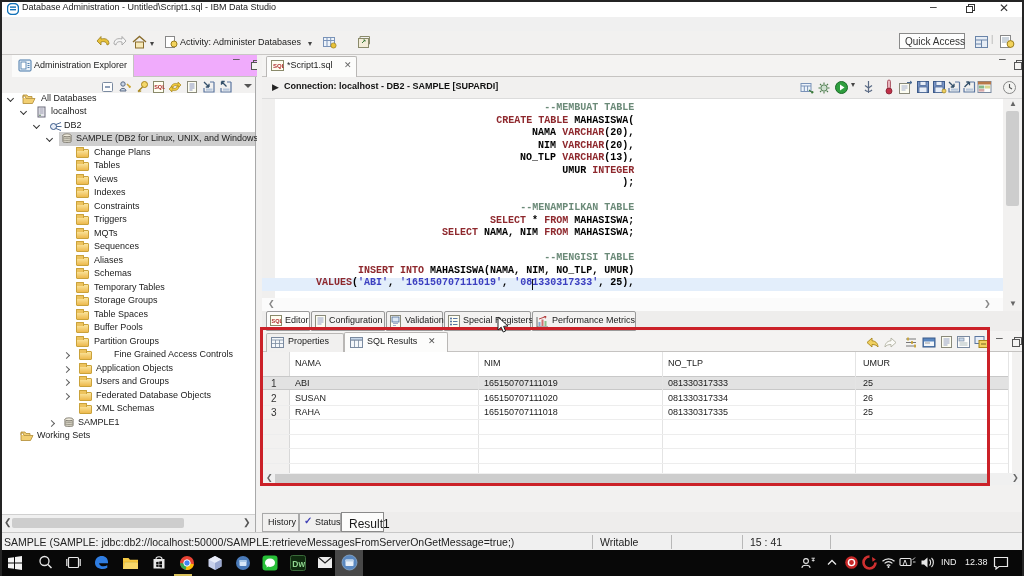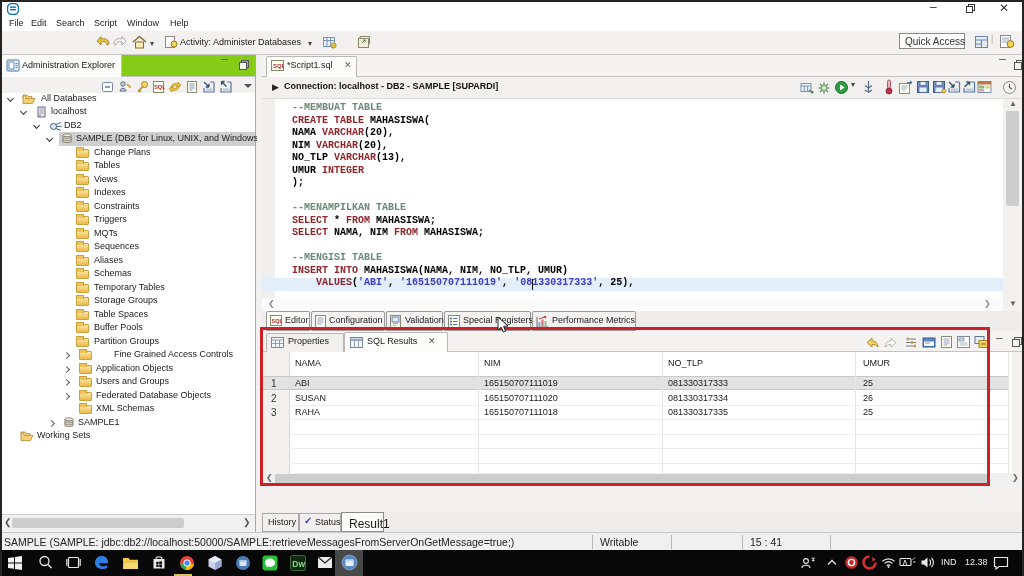--- a/index.html
+++ b/index.html
@@ -9,21 +9,21 @@
 
 
 #titlebar { left:0; top:0; width:1024px; height:17px; background:#ffffff; }
 #titletext { left:22px; top:2px; font-size:9px; color:#1a1a1a; }
 #menubar { left:0; top:17px; width:1024px; height:14px; background:#ffffff; }
 .menuitem { position:absolute; top:1px; font-size:9px; color:#1a1a1a; }
 #toolbar { left:0; top:31px; width:1024px; height:24px; background:#f2f1f0; border-bottom:1px solid #c9c7c5; }
 
 
 #leftpanel { left:0; top:55px; width:256px; height:477px; background:#f2f1f0; border-right:1px solid #a9a9a9; }
-#lp-head { left:0; top:0; width:255px; height:22px; background:#84cc16; border-bottom:1px solid #c5c3c1; }
+#lp-head { left:12px; top:0; width:255px; height:22px; background:#f0abfc; border-bottom:1px solid #c5c3c1; }
 #lp-tools { left:0; top:22px; width:255px; height:15px; background:#f2f1f0; }
 #lp-tree { left:0; top:38px; width:255px; height:421px; background:#ffffff; font-size:9px; }
 #lp-hscroll { left:0; top:459px; width:255px; height:17px; background:#f0f0f0; border-top:1px solid #d0d0d0; }
 
 #rightpanel { left:257px; top:55px; width:767px; height:477px; background:#f2f1f0; }
 .treerow { position:absolute; height:13px; white-space:nowrap; color:#1a1a1a; }
 
 
 #ed-tabbar { left:5px; top:0; width:762px; height:22px; background:#f4f3f2; border-bottom:1px solid #c5c3c1; }
 #ed-connbar { left:5px; top:22px; width:762px; height:22px; background:#f1f0ef; border-bottom:1px solid #dcdcdc; }
@@ -39,21 +39,21 @@
 #res-white { left:5px; top:430px; width:762px; height:27px; background:#fbfbfb; }
 #res-tabs2 { left:5px; top:457px; width:762px; height:20px; background:#eeedec; }
 
 
 #statusbar { left:0; top:532px; width:1024px; height:18px; background:#f0f0f0; border-top:1px solid #c8c8c8; font-size:10.5px; color:#222; }
 #taskbar { left:0; top:550px; width:1024px; height:26px; background:#080808; }
 
 
 #redrect { left:260px; top:327px; width:730px; height:159px; border:3px solid #cb2128; z-index:50; }
 
-.code { font-family:"Liberation Mono",monospace; font-size:10px; font-weight:bold; line-height:12.5px; white-space:pre; }
+.code { font-family:"Liberation Mono",monospace; font-size:10px; font-weight:bold; line-height:12.5px; white-space:pre;text-align:right; }
 .kw { color:#8e282d; }
 .cm { color:#6b8a78; }
 .st { color:#3c3fc0; }
 
 .folder { position:absolute; width:13px; height:9px; background:linear-gradient(#fbe6a0,#edb94d); border:1px solid #caa23a; border-radius:1px; }
 .folder:before { content:""; position:absolute; left:-1px; top:-3px; width:6px; height:3px; background:#edc35e; border:1px solid #caa23a; border-bottom:none; border-radius:1px 1px 0 0; }
 .chd { position:absolute; width:5px; height:5px; border-right:1.6px solid #333; border-bottom:1.6px solid #333; transform:rotate(45deg); }
 .chr { position:absolute; width:5px; height:5px; border-right:1.4px solid #606060; border-bottom:1.4px solid #606060; transform:rotate(-45deg); }
 .cyl { position:absolute; width:12px; height:11px; }
 </style>
@@ -63,36 +63,29 @@
 <div class="abs" style="left:0;top:0;width:1024px;height:2px;background:#242424;z-index:99"></div>
 <div class="abs" style="left:0;top:0;width:2px;height:576px;background:#242424;z-index:99"></div>
 <div class="abs" style="left:1022px;top:0;width:2px;height:576px;background:#242424;z-index:99"></div>
 
 <div id="titlebar" class="abs">
   <svg class="abs" style="left:7px;top:3px" width="12" height="12" viewBox="0 0 12 12">
         <rect x="0.5" y="0.5" width="11" height="11" rx="4.5" fill="#fff" stroke="#1272b9" stroke-width="1.4"></rect>
         <rect x="3" y="3.4" width="6" height="1.4" fill="#1272b9"></rect>
         <rect x="3" y="6" width="6" height="1.4" fill="#1272b9"></rect>
       </svg>
+  <span id="titletext" class="abs">Database Administration - Untitled\Script1.sql - IBM Data Studio</span>
   <span class="abs" style="left:930px;top:0px;font-size:12px;color:#333">–</span>
   <svg class="abs" style="left:966px;top:4px" width="9" height="9">
         <rect x="2.5" y="0.5" width="6" height="6" fill="none" stroke="#333"></rect>
         <rect x="0.5" y="2.5" width="6" height="6" fill="#fff" stroke="#333"></rect>
       </svg>
   <span class="abs" style="left:999px;top:1px;font-size:12px;color:#333">✕</span>
 </div>
 
-<div id="menubar" class="abs">
-  <span class="menuitem" style="left:9px">File</span>
-  <span class="menuitem" style="left:31px">Edit</span>
-  <span class="menuitem" style="left:56px">Search</span>
-  <span class="menuitem" style="left:94px">Script</span>
-  <span class="menuitem" style="left:127px">Window</span>
-  <span class="menuitem" style="left:170px">Help</span>
-</div>
 
 <div id="toolbar" class="abs">
   <svg class="abs" style="left:96px;top:4px" width="15" height="14" viewBox="0 0 15 14">
         <path d="M2 9 C2 4 6 3 10 4 L10 1.5 L14 6 L10 10 L10 7 C7 6 4 7 4 10 Z" fill="#e8c23a" stroke="#9a7d1c" stroke-width="0.8" transform="scale(-1,1) translate(-15,0)"></path>
       </svg>
   <svg class="abs" style="left:112px;top:4px" width="15" height="14" viewBox="0 0 15 14">
         <path d="M2 9 C2 4 6 3 10 4 L10 1.5 L14 6 L10 10 L10 7 C7 6 4 7 4 10 Z" fill="#f5f5f5" stroke="#9a9a9a" stroke-width="0.8"></path>
       </svg>
   <svg class="abs" style="left:132px;top:4px" width="15" height="14" viewBox="0 0 15 14">
         <path d="M1 7 L7.5 1.5 L14 7" fill="none" stroke="#8a6d2c" stroke-width="1.4"></path>

